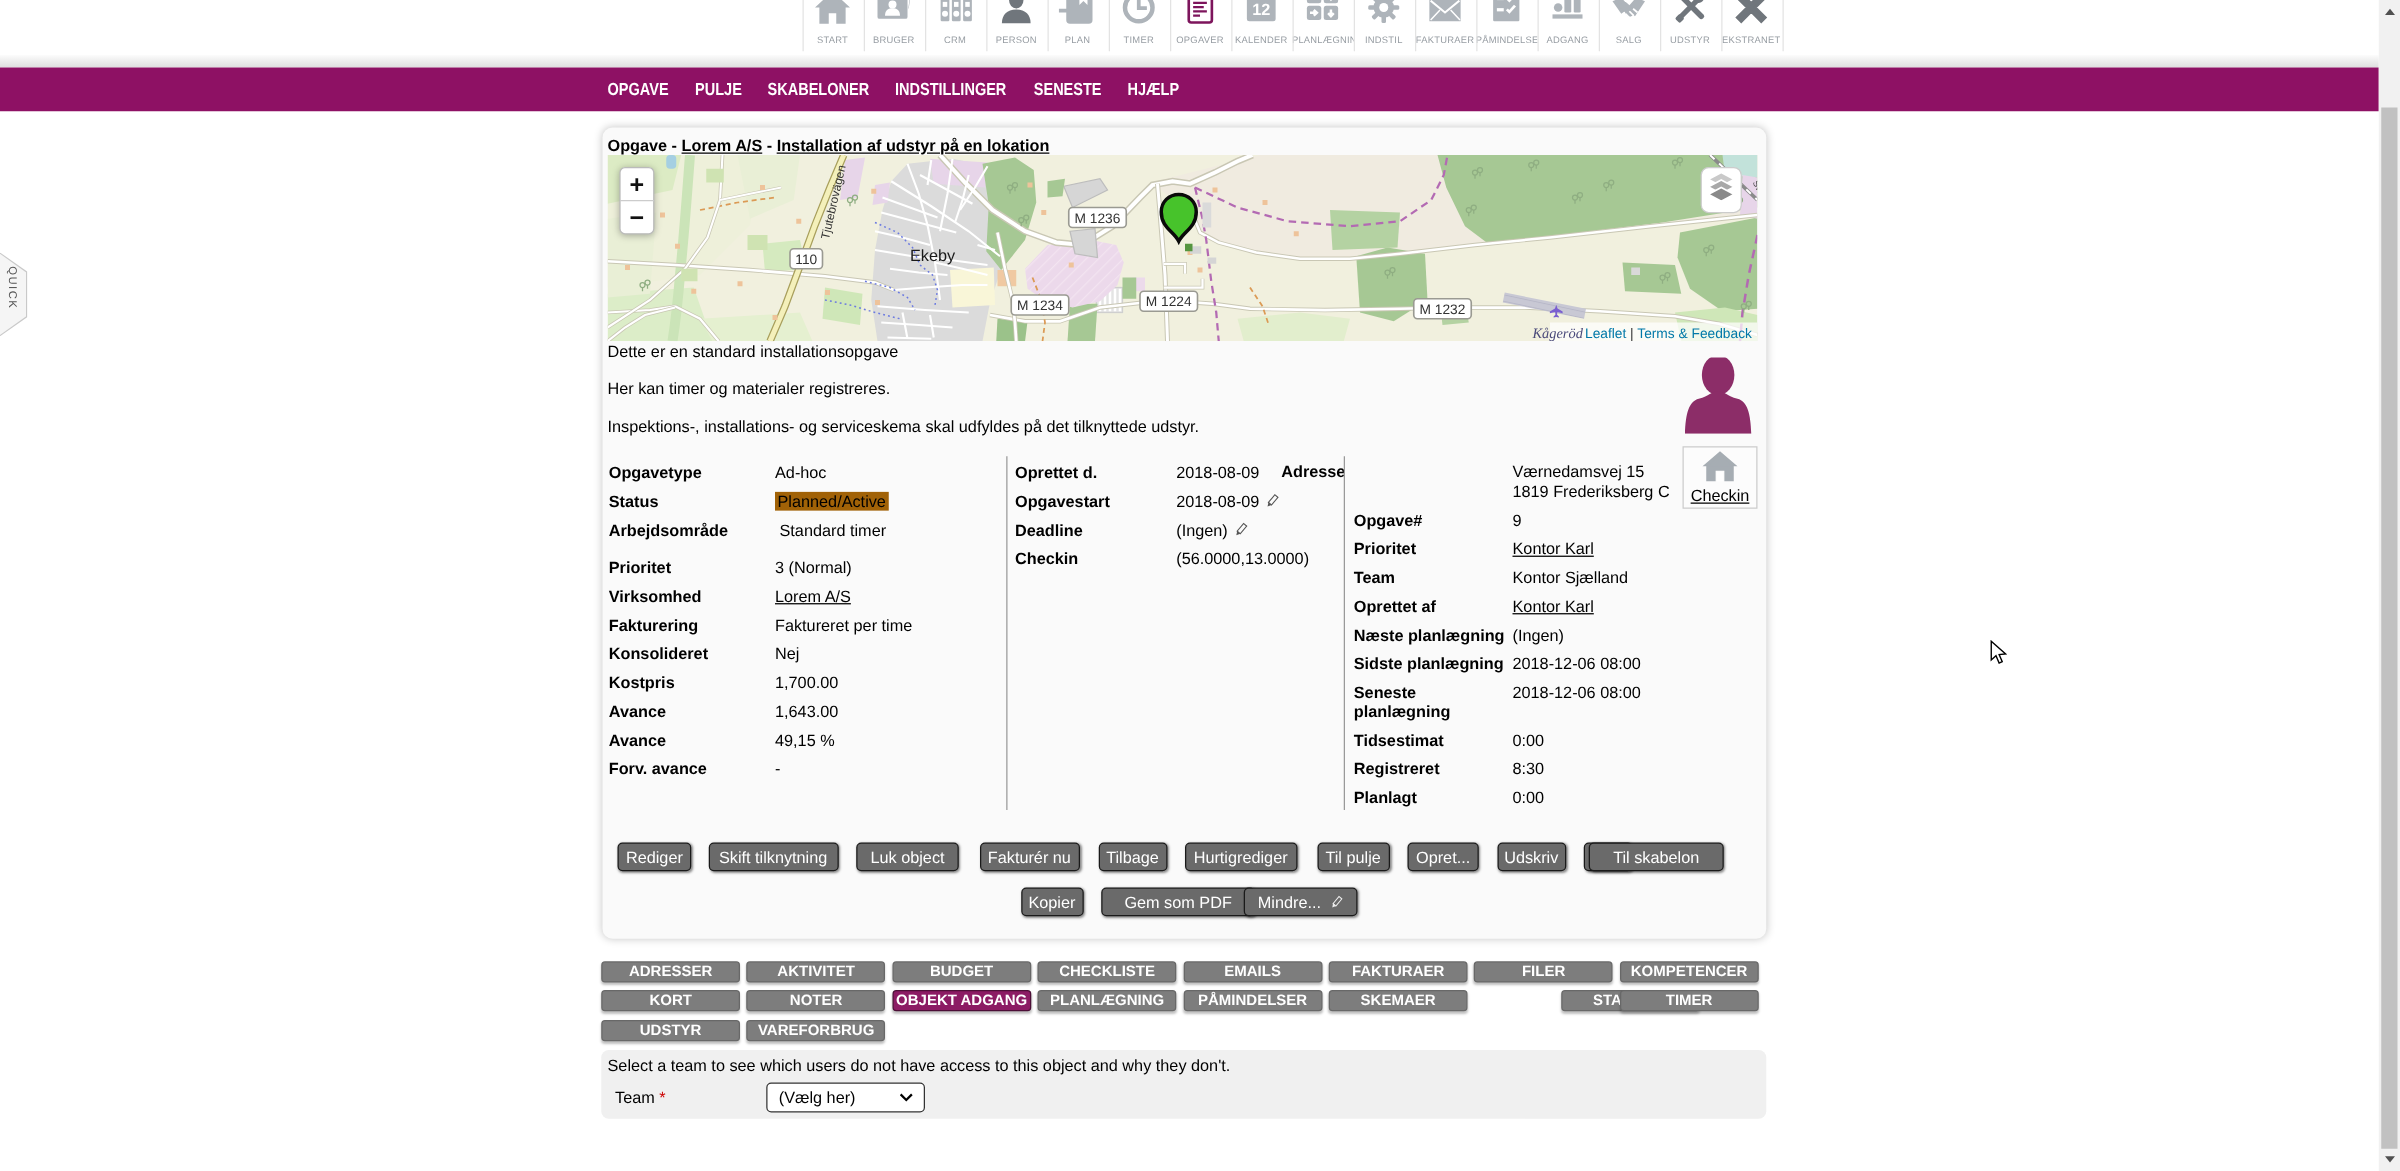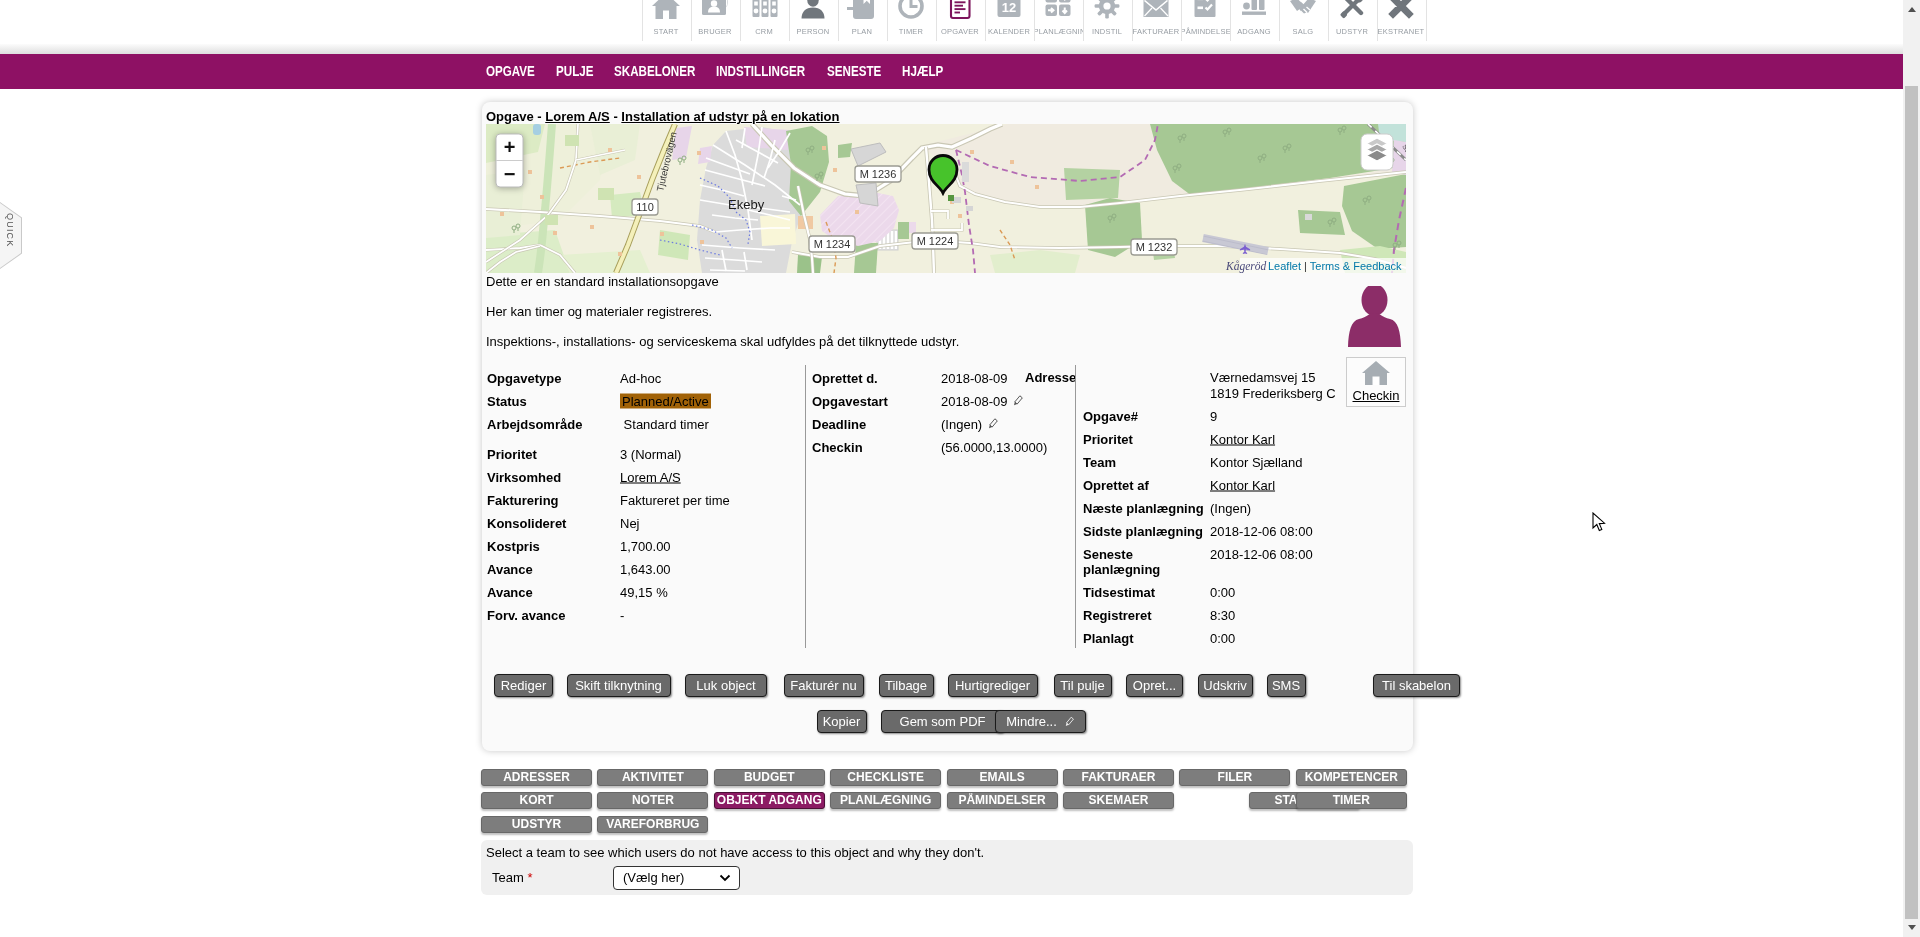--- a/index.html
+++ b/index.html
@@ -570,21 +570,21 @@
     <div class="btn" style="left:494px;top:674px;width:59px">Rediger</div>
 <div class="btn" style="left:566.5px;top:674px;width:104px">Skift tilknytning</div>
 <div class="btn" style="left:685px;top:674px;width:82px">Luk object</div>
 <div class="btn" style="left:783.5px;top:674px;width:80px">Fakturér nu</div>
 <div class="btn" style="left:878.5px;top:674px;width:55px">Tilbage</div>
 <div class="btn" style="left:947.5px;top:674px;width:90px">Hurtigrediger</div>
 <div class="btn" style="left:1053.5px;top:674px;width:58px">Til pulje</div>
 <div class="btn" style="left:1126px;top:674px;width:57px">Opret...</div>
 <div class="btn" style="left:1197.5px;top:674px;width:55px">Udskriv</div>
 <div class="btn" style="left:1266.5px;top:674px;width:39px">SMS</div>
-<div class="btn" style="left:1373px;top:674px;width:87px">Til skabelon</div>
+<div class="btn" style="left:1271px;top:674px;width:108px">Til skabelon</div>
 <div class="btn" style="left:816.5px;top:709.5px;width:50px">Kopier</div>
 <div class="btn" style="left:881px;top:709.5px;width:123px">Gem som PDF</div>
 <div class="btn" style="left:995px;top:709.5px;width:91px">Mindre...<svg width="12" height="12" viewBox="0 0 13 13" style="vertical-align:-2px;margin-left:6px">
         <g transform="rotate(40 6.5 6.5)">
           <rect x="5" y="1" width="3.2" height="8" fill="none" stroke="#eee" stroke-width="0.9"></rect>
           <path d="M5 9 L6.6 12 L8.2 9 Z" fill="#eee"></path>
         </g>
       </svg></div>
   </div>
 

